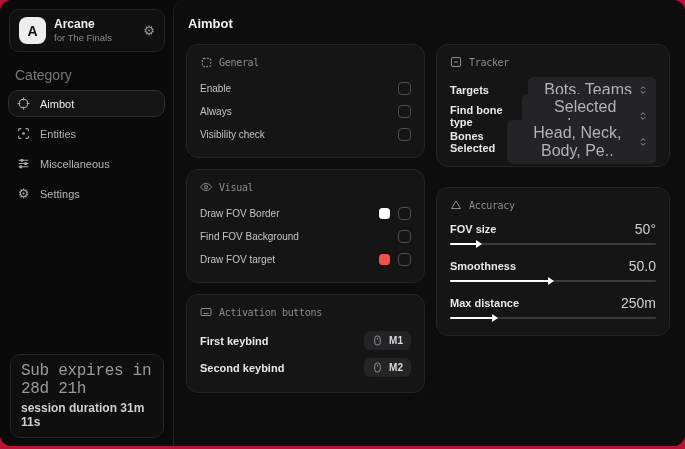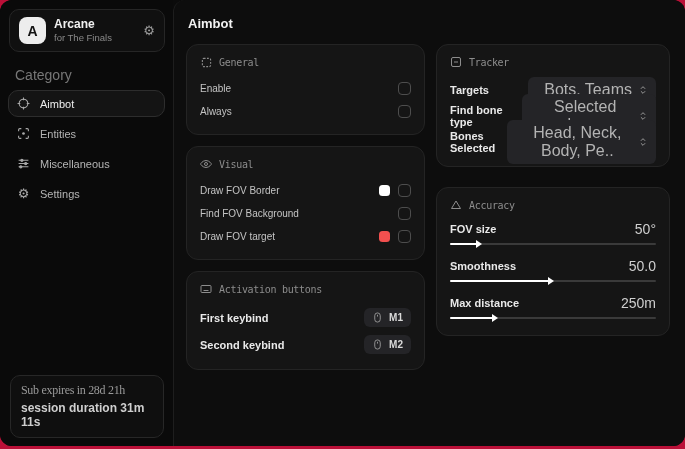--- a/index.html
+++ b/index.html
@@ -19,21 +19,21 @@
   .category-label { margin:15px 0 7px 15px; font-size:14px; color:#777; }
 
   .nav { display:flex; flex-direction:column; }
   .nav-item { display:flex; align-items:center; gap:10px; height:27px; margin:0 8px 1px 8px; padding:0 8px; border:1px solid transparent; border-radius:10px; font-size:11px; color:#b5b5b5; cursor:pointer; }
   .nav-item.active { border-color:#2d2d2d; background:#141414; color:#ececec; }
   .nav-item .ic { width:13px; height:13px; color:#a9a9a9; flex-shrink:0; display:flex; align-items:center; justify-content:center; }
   .nav-item + .nav-item { margin-top:1px; }
   .nav .nav-item:nth-child(2),.nav .nav-item:nth-child(3),.nav .nav-item:nth-child(4){ margin-top:2px; }
 
   .sidebar-footer { position:absolute; left:10px; right:9px; bottom:8px; border:1px solid #272727; border-radius:10px; padding:7px 10px 8px 10px; background:#0f0f0f; }
-  .footer-line1 { font-family:Liberation Serif, serif; font-size:12px; color:#9a9a9a; letter-spacing:-0.3px; }
+  .footer-line1 { font-family:Liberation Mono, monospace; font-size:16px; color:#9a9a9a; letter-spacing:-0.3px; }
   .footer-line2 { margin-top:3px; font-size:12px; font-weight:bold; color:#cfcfcf; }
 
   
   .main { position:absolute; top:0; left:173px; right:0; bottom:0; background:#0d0d0d; border-left:1px solid #1e1e1e; border-top-left-radius:12px; padding:14px 15px 0 12px; }
   .page-title { font-size:13px; font-weight:bold; color:#f2f2f2; margin:2px 0 13px 2px; }
 
   .columns { display:flex; gap:11px; align-items:flex-start; }
   .col-left { width:239px; flex-shrink:0; display:flex; flex-direction:column; gap:11px; }
   .col-right { flex:1; display:flex; flex-direction:column; gap:20px; }
 
@@ -152,20 +152,24 @@
             <span>General</span>
           </div>
           <div class="row">
             <span class="row-label">Enable</span>
             <span class="checkbox"></span>
           </div>
           <div class="row">
             <span class="row-label">Always</span>
             <span class="checkbox"></span>
           </div>
+          <div class="row">
+            <span class="row-label">Visibility check</span>
+            <span class="checkbox"></span>
+          </div>
         </div>
 
         <div class="panel">
           <div class="panel-head">
             <span class="pic">
               <svg width="12" height="12" viewBox="0 0 24 24" fill="none" stroke="currentColor" stroke-width="2">
                   <path d="M1 12s4-7 11-7 11 7 11 7-4 7-11 7S1 12 1 12z"></path>
                   <circle cx="12" cy="12" r="3"></circle>
                 </svg>
             </span>

